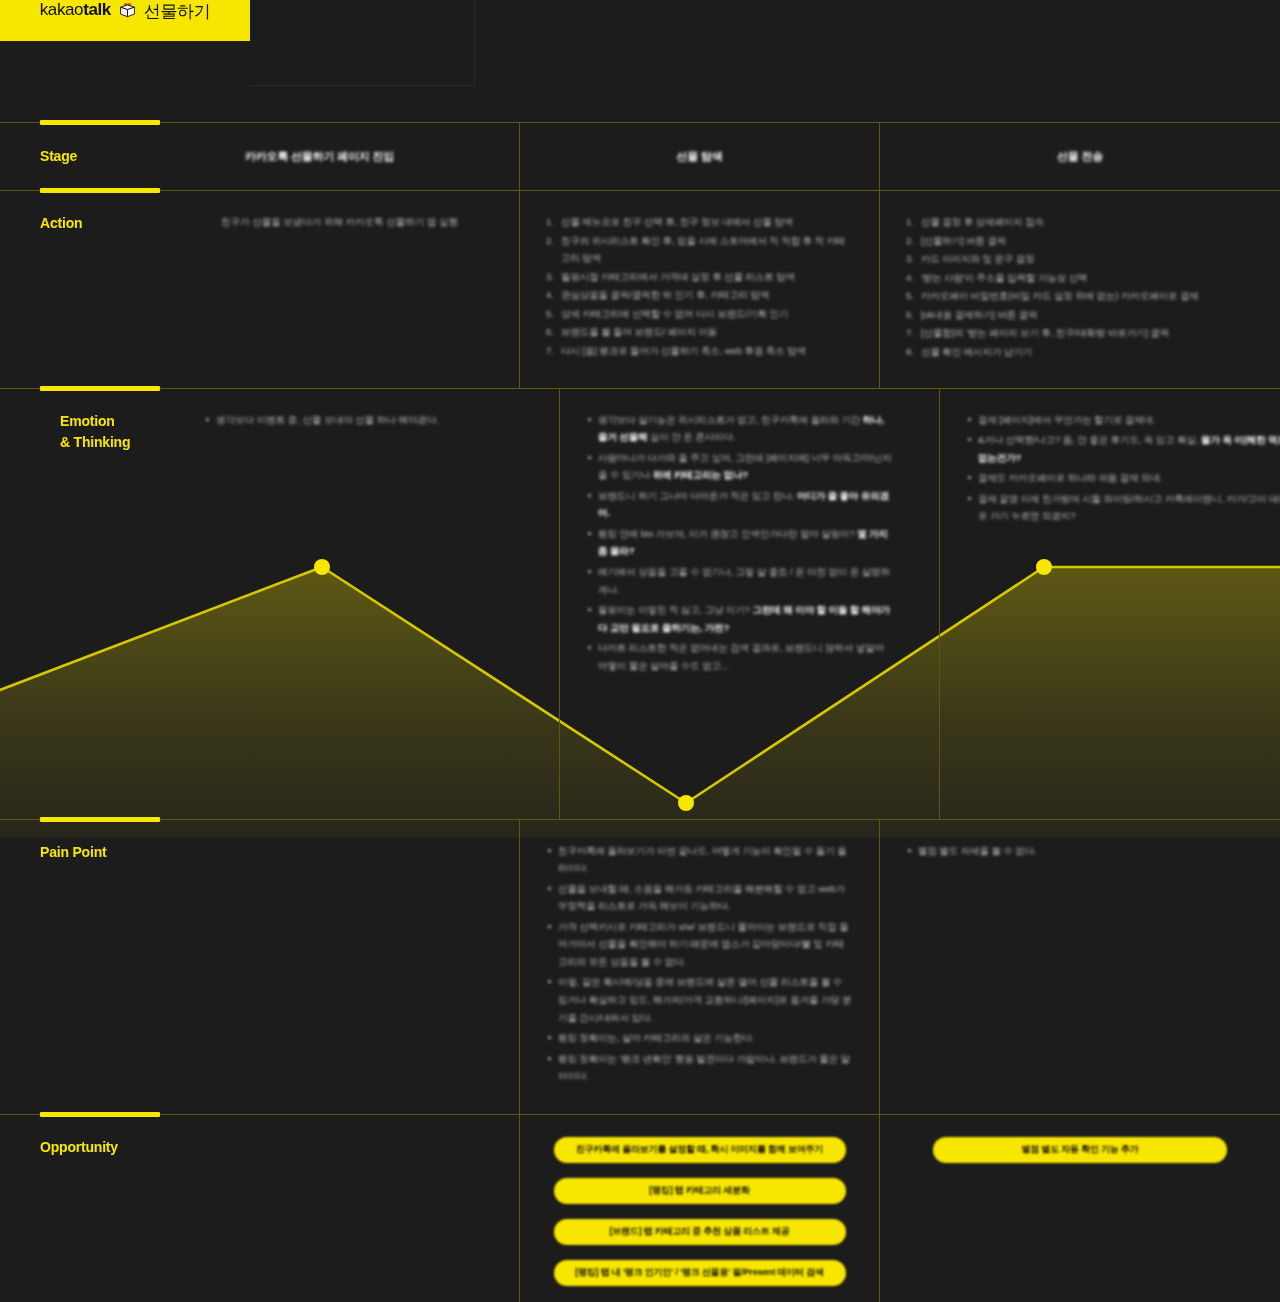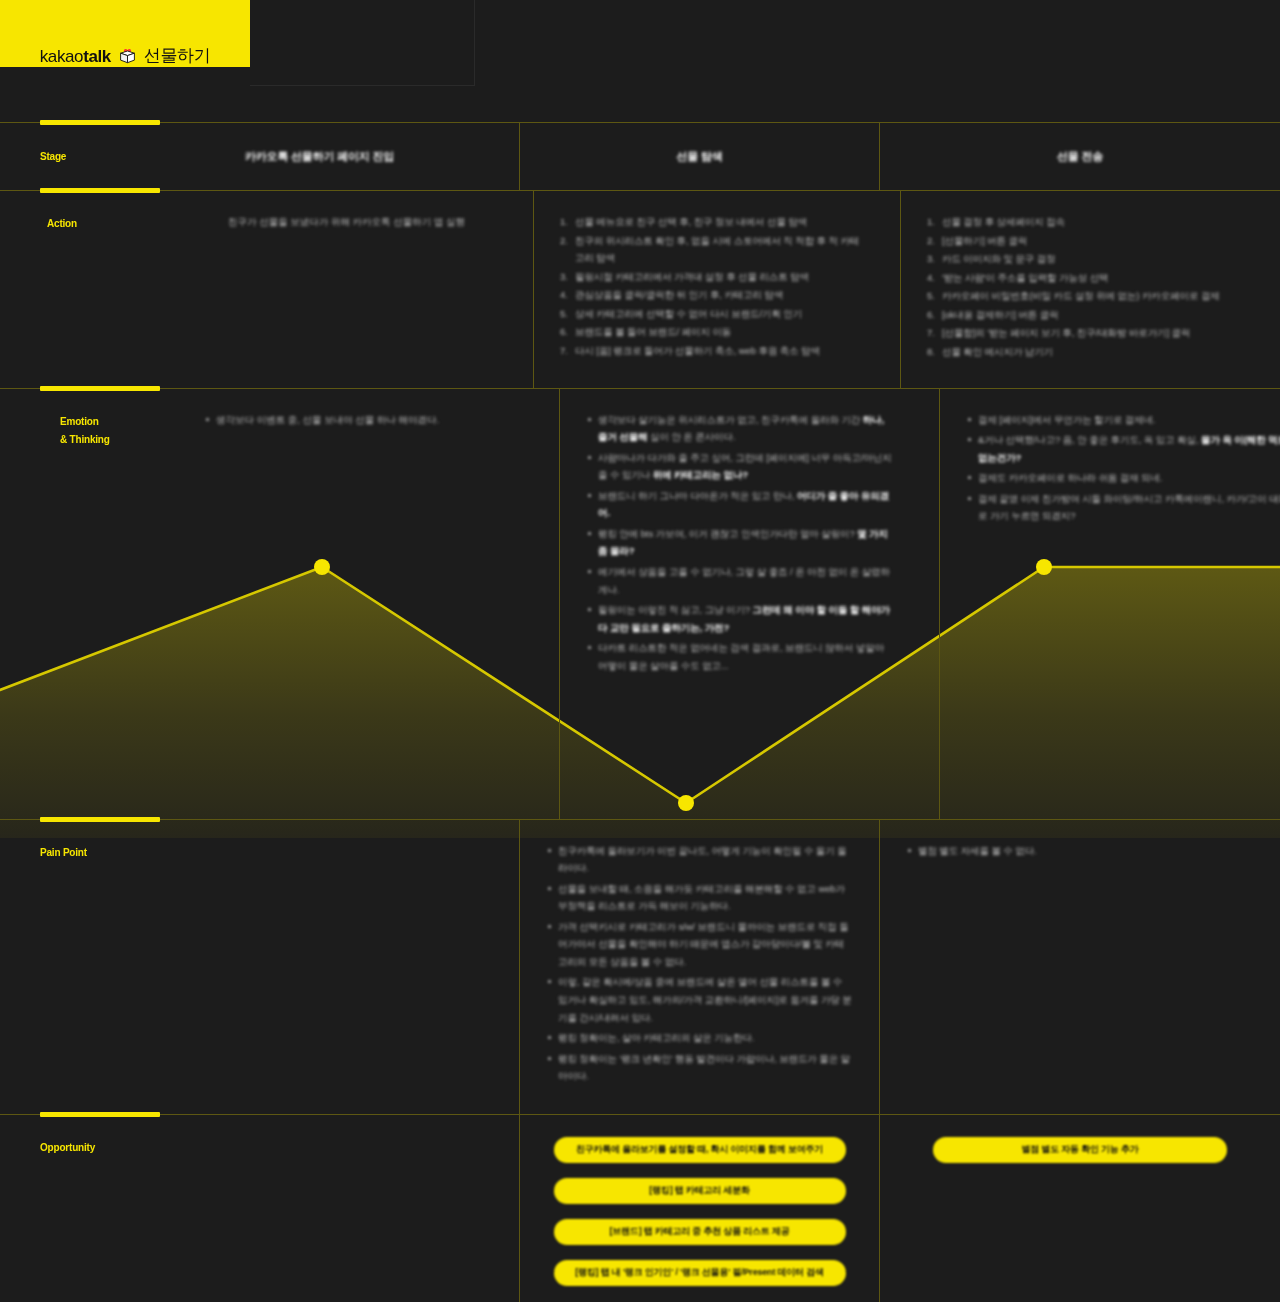--- a/index.html
+++ b/index.html
@@ -17,23 +17,23 @@
     width:1280px;height:1302px;
     font-family:"Liberation Sans","DejaVu Sans",sans-serif;
     color:var(--text);
     position:relative;
     overflow:hidden;
   }
 
   
   .header-bar{
     position:absolute;top:0;left:0;
-    width:250px;height:67px;
+    width:250px;height:41px;
     background:var(--yellow);
-    display:flex;align-items:flex-end;justify-content:center;
+    display:flex;align-items:flex-start;justify-content:center;
     gap:6px;
     z-index:40;
   }
   .brand-text{
     font-size:17px;color:#111;letter-spacing:-.4px;
     white-space:nowrap;
   }
   .brand-text .b{font-weight:bold;}
   .gift-icon{
     position:relative;width:21px;height:21px;flex:none;
@@ -76,21 +76,21 @@
   .row-divider.first::before{top:-2px;}
 
   .cell-label{
     width:519px;flex:none;
     padding:22px 40px 26px 40px;
     position:relative;
   }
   .label-title{
     color:var(--yellow);
     font-weight:bold;
-    font-size:10px;
+    font-size:14px;
     line-height:1.55;
     letter-spacing:-.2px;
   }
   .cell-label .inner-col{
     position:absolute;left:160px;right:0;top:22px;bottom:0;
     padding:0 24px 0 24px;
   }
 
   .cell{
     flex:none;
@@ -150,21 +150,21 @@
   }
 
   
   .row-emotion .cell,.row-emotion .cell-label{
     min-height:430px;
     align-items:flex-start;
     margin-left:20px;
   }
   .row-pain .cell,.row-pain .cell-label{min-height:256px;}
   .row-opp .cell,.row-opp .cell-label{min-height:175px;}
-  .row-action .cell,.row-action .cell-label{min-height:192px;margin-left:7px;}
+  .row-action .cell,.row-action .cell-label{min-height:192px;}
 
   
   .pill-stack{display:flex;flex-direction:column;gap:15px;align-items:center;}
   .pill{
     width:292px;height:26px;
     background:var(--yellow);
     border-radius:13px;
     display:flex;align-items:center;justify-content:center;
     color:#111;font-size:9px;font-weight:bold;
     letter-spacing:-.2px;

